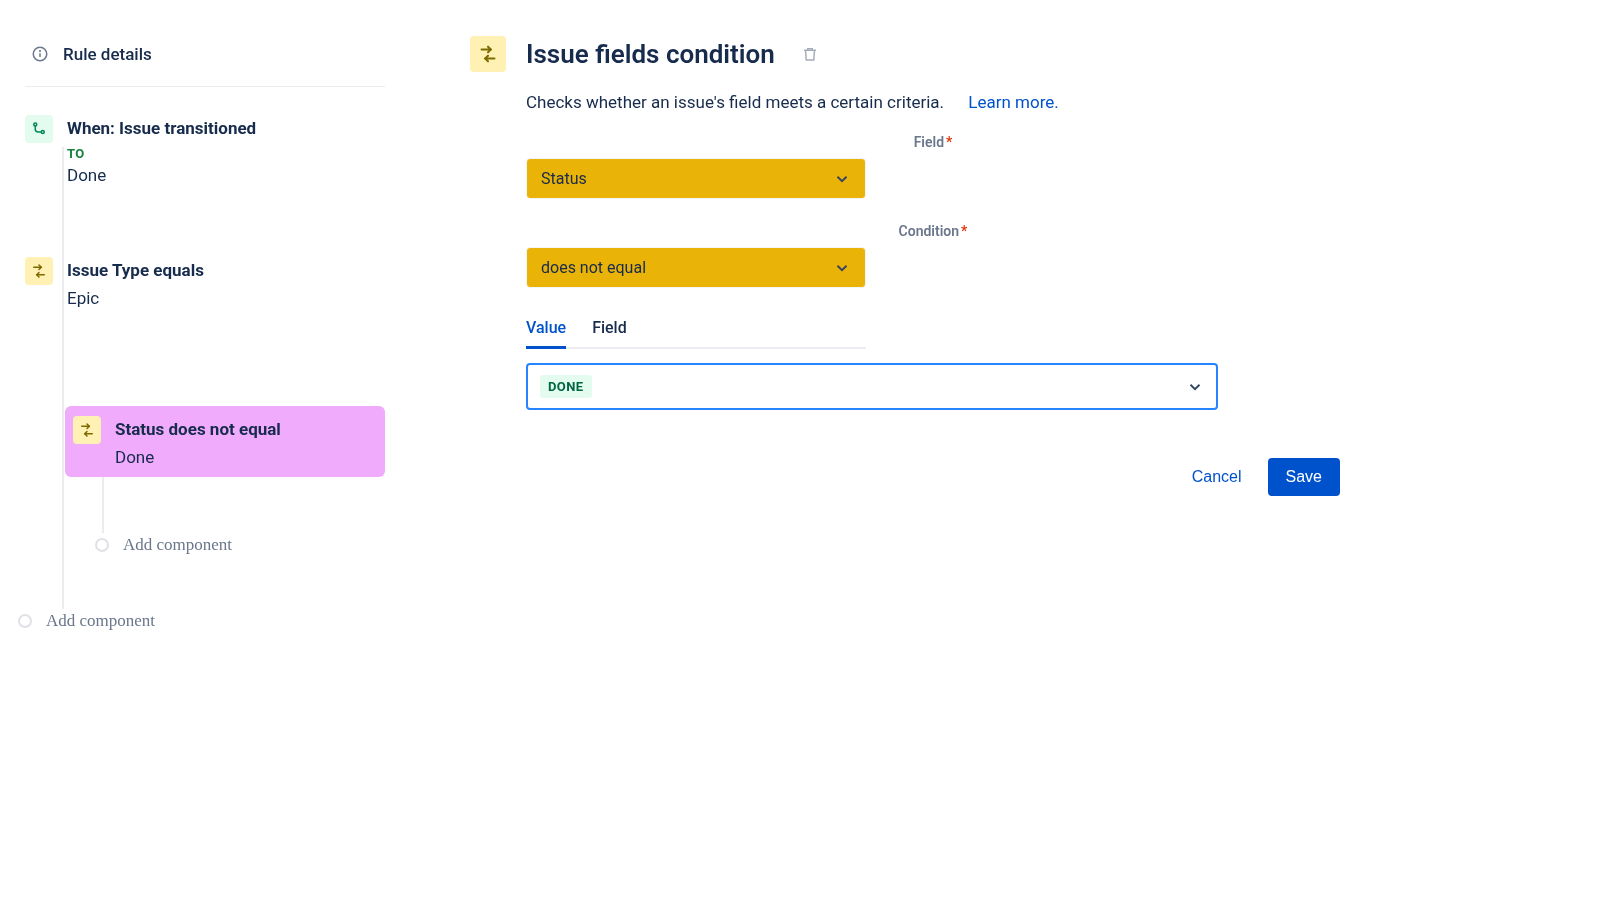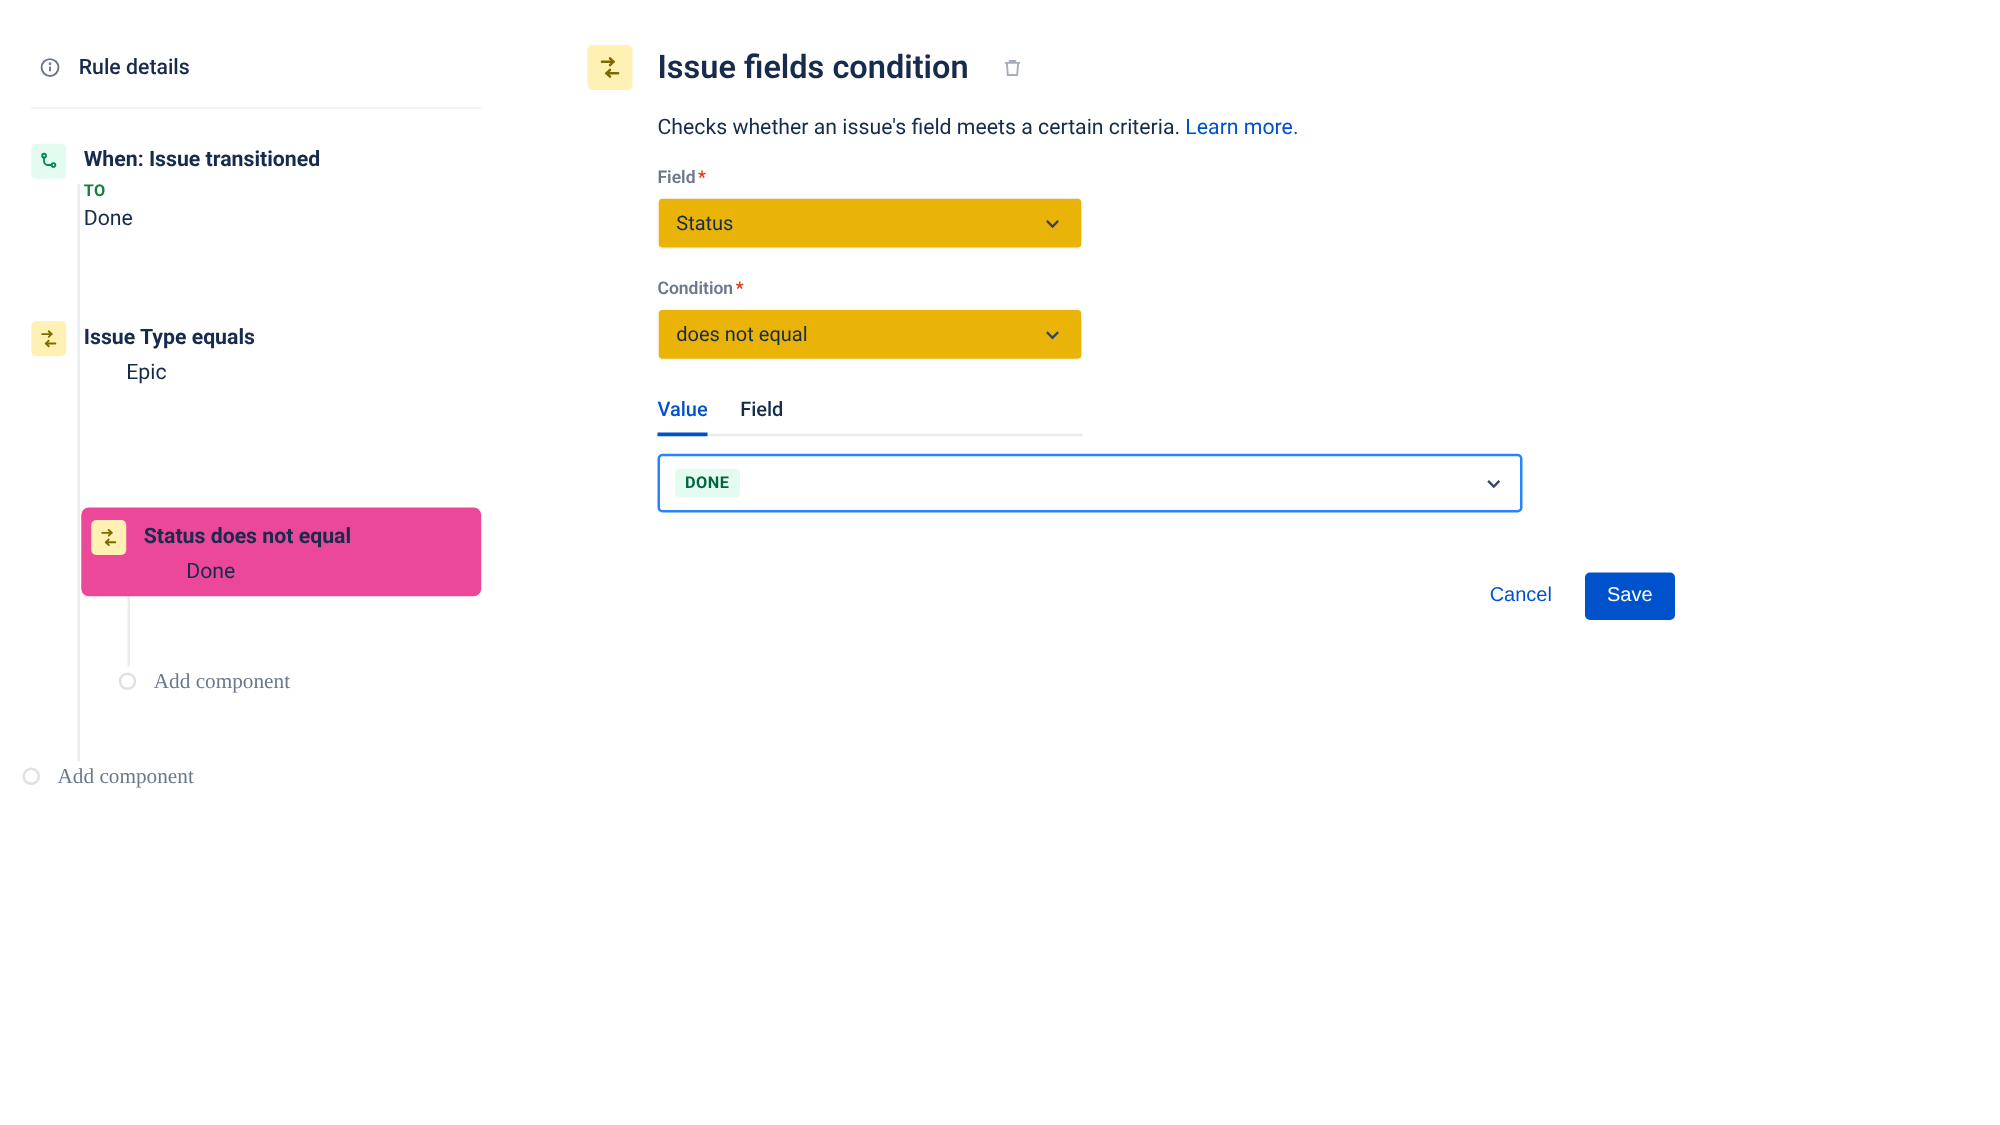--- a/index.html
+++ b/index.html
@@ -51,25 +51,25 @@
     display:flex;align-items:center;justify-content:center;
     flex-shrink:0;
   }
   .ib-green { background:#E3FCEF; }
   .ib-yellow { background:#FFF0B3; }
   .ib-purple { background:#EAE6FF; }
   .node-body { padding-top:2px; }
   .node-title { font-size:17px; color:#172B4D; font-weight:700; line-height:1.35; }
   .node-sub { font-size:13px; color:#15803d; font-weight:700; letter-spacing:0.4px; margin-top:6px; }
   .node-val { font-size:17px; color:#172B4D; margin-top:4px; }
-  .node-val2 { font-size:17px; color:#172B4D; margin-top:6px;margin-left:34px; }
+  .node-val2 { font-size:17px; color:#172B4D; margin-top:6px; }
   .gap { height:52px; }
   .subtree { padding-left:40px; position:relative; }
   .sub-vline { position:absolute; left:77px; top:0; bottom:30px; width:2px; background:#EBECF0; z-index:0; }
-  .node.selected { background:#ec4899; }
+  .node.selected { background:#f0abfc; }
   .add-comp {
     display:flex;align-items:center;gap:14px;
     color:#6B778C; font-size:17px;
     padding:8px 0 8px 0px;
     cursor:pointer;
     position:relative;
     z-index:2;
     font-family:Liberation Serif, serif;
   }
   .circle-dot {
@@ -84,22 +84,22 @@
     flex:1;
     padding: 36px 260px 30px 60px;
   }
   .header {
     display:flex;align-items:center;gap:20px;
   }
   .header .icon-box { width:36px;height:36px;border-radius:4px;display:flex;align-items:center;justify-content:center; }
   .h-title { font-size:26px; font-weight:600; color:#172B4D; }
   .trash { color:#A5ADBA; margin-left:6px; cursor:pointer; display:inline-flex; }
   .desc { font-size:17px; color:#172B4D; margin:20px 0 0 56px; }
-  .desc a { color:#0052CC; text-decoration:none; }
-  .form { margin:22px 0 0 56px; }
+  .desc a { color:#0052CC; text-decoration:none;margin-left:20px; }
+  .form { margin:22px 0 0 56px;text-align:center; }
   .label { font-size:14px; color:#6B778C; font-weight:600; }
   .req { color:#DE350B; margin-left:2px; }
   .select {
     margin-top:8px;
     width:340px;
     background:#eab308;
     border:1px solid #F4F5F7;
     border-radius:4px;
     padding:10px 14px;
     display:flex;justify-content:space-between;align-items:center;

